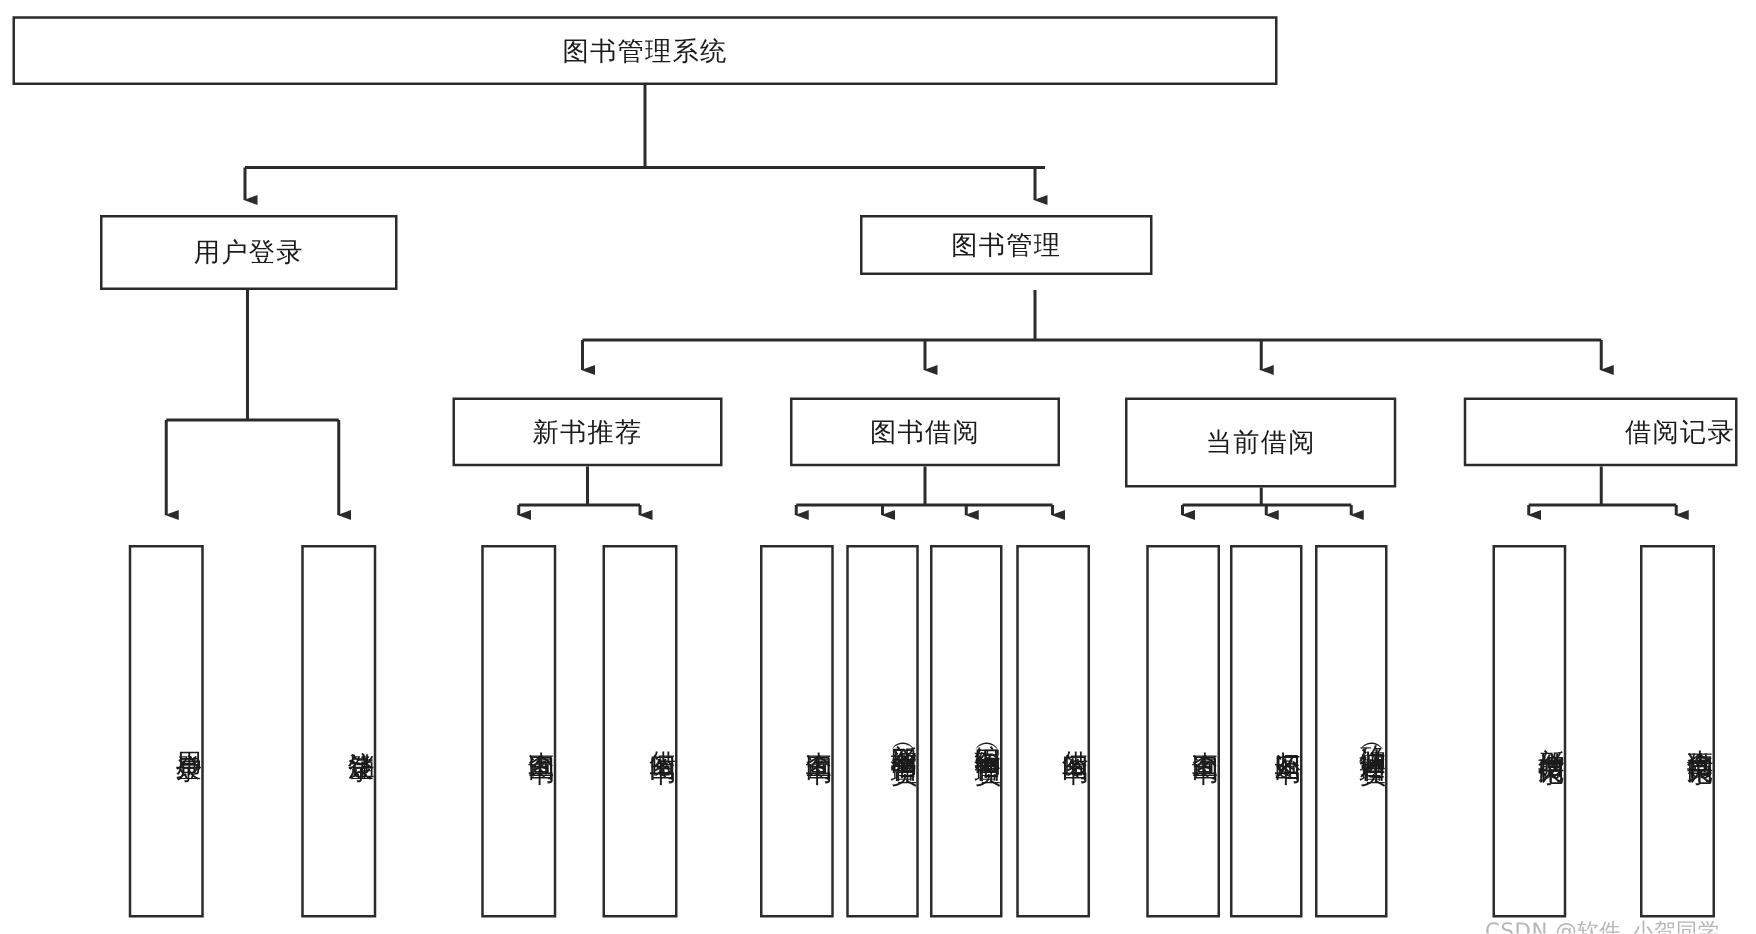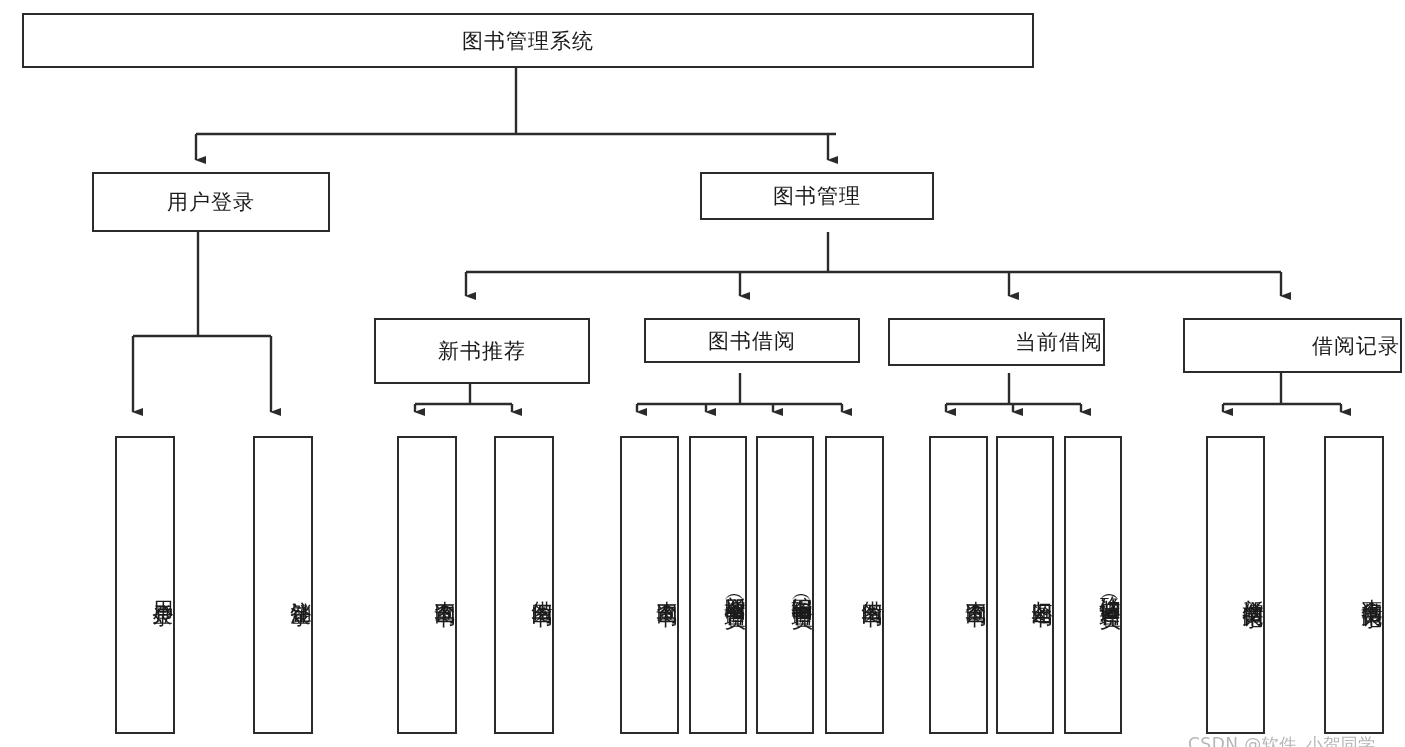--- a/index.html
+++ b/index.html
@@ -27,21 +27,20 @@
   }
   .node {
     position: absolute;
     box-sizing: border-box;
     background: #ffffff;
     border: 2px solid #2b2b2b;
     display: flex;
     align-items: center;
     justify-content: center;
     color: #1b1b1b;
-    margin-left: 12px;
   }
   .node.horiz {
     font-size: 21px;
     letter-spacing: 1px;
   }
   .node.vert {
     writing-mode: vertical-rl;
     text-orientation: upright;
     font-size: 21px;
     letter-spacing: 2px;
@@ -124,27 +123,27 @@
     <span class="lbl">图书管理系统</span>
   </div>
 
   <div class="node horiz" style="left:80px; top:172px; width:238px; height:60px;">
     <span class="lbl">用户登录</span>
   </div>
   <div class="node horiz" style="left:688px; top:172px; width:234px; height:48px;">
     <span class="lbl">图书管理</span>
   </div>
 
-  <div class="node horiz" style="left:362px; top:318px; width:216px; height:66px;">
+  <div class="node horiz" style="left:362px; top:318px; width:216px; height:55px;">
     <span class="lbl">新书推荐</span>
   </div>
-  <div class="node horiz" style="left:632px; top:318px; width:216px; height:45px;">
+  <div class="node horiz" style="left:632px; top:318px; width:216px; height:55px;">
     <span class="lbl">图书借阅</span>
   </div>
-  <div class="node horiz" style="left:876px; top:318px; width:217px; height:48px;justify-content:flex-end;">
+  <div class="node horiz" style="left:900px; top:318px; width:217px; height:72px;">
     <span class="lbl">当前借阅</span>
   </div>
   <div class="node horiz" style="left:1171px; top:318px; width:219px; height:55px;justify-content:flex-end;">
     <span class="lbl">借阅记录</span>
   </div>
 
   <div class="node vert" style="left:103px; top:436px; width:60px; height:298px;">
     <span class="lbl">用户登录</span>
   </div>
   <div class="node vert" style="left:241px; top:436px; width:60px; height:298px;">

